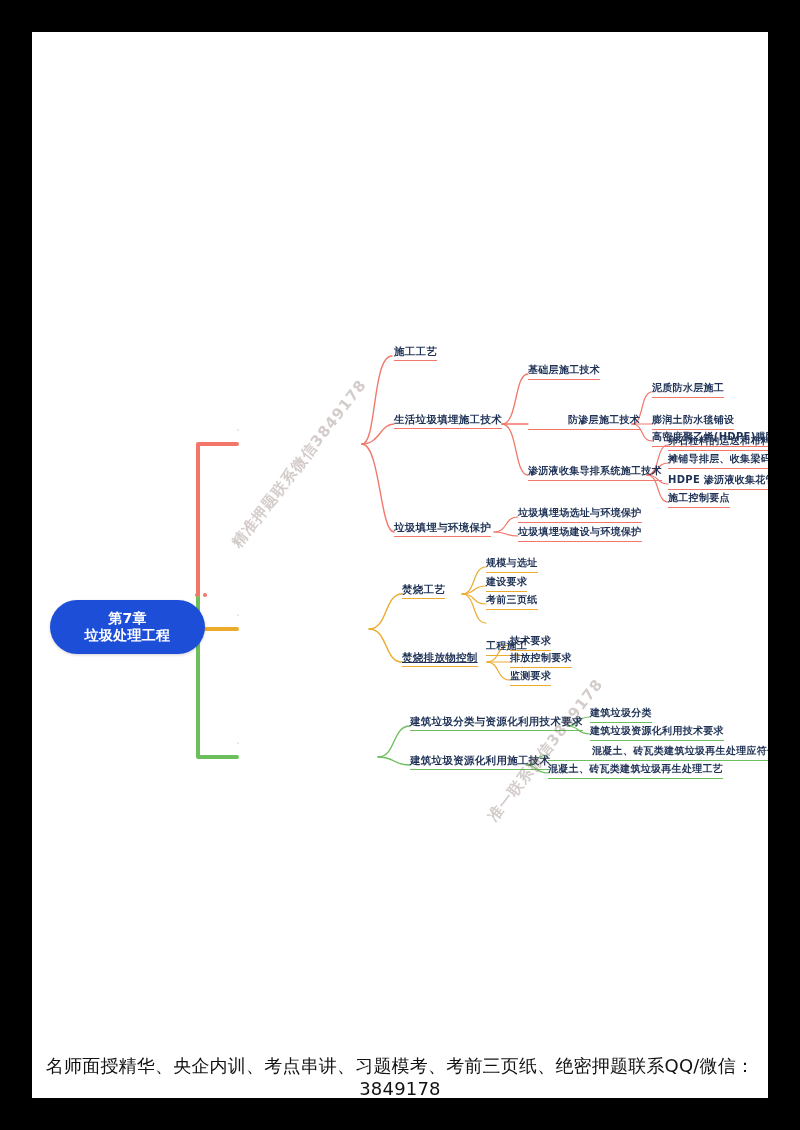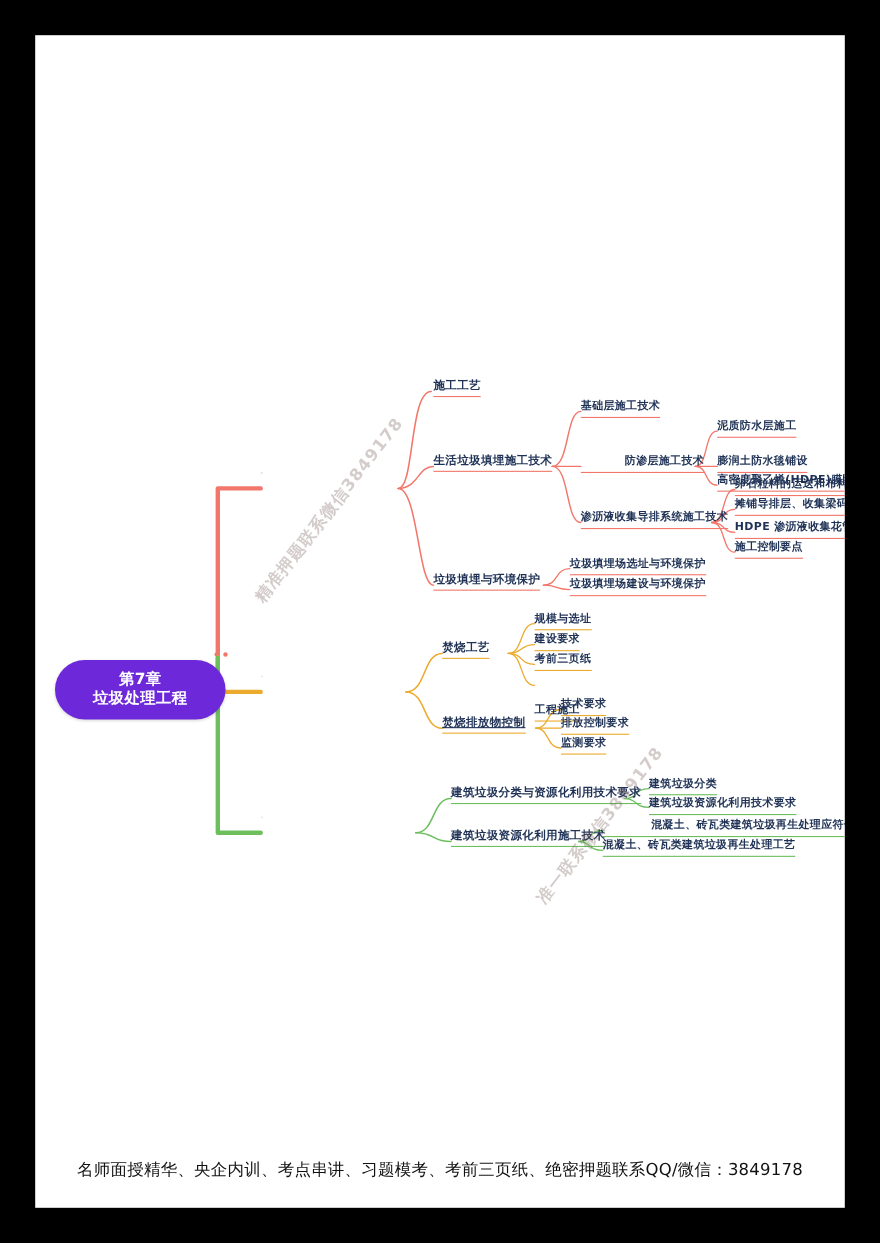--- a/index.html
+++ b/index.html
@@ -34,21 +34,21 @@
     color:#2b3a55;
     font-weight:bold;
     letter-spacing:.3px;
     line-height:1.25;
   }
 
   
   .root{
     left:18px;top:568px;
     width:155px;height:54px;
-    background:#6d28d9;
+    background:#1d4ed8;
     border-radius:27px;
     color:#fff;
     font-size:14px;
     display:flex;
     flex-direction:column;
     align-items:center;
     justify-content:center;
     text-align:center;
     box-shadow:0 1px 3px rgba(0,0,0,.18);
   }
@@ -96,21 +96,21 @@
     letter-spacing:1px;
   }
   .wm-a{left:196px;top:508px;}
   .wm-b{left:452px;top:782px;}
 
   
   #footer{
     position:absolute;
     left:0;right:0;top:1022px;
     text-align:center;
-    font-size:15px;
+    font-size:18px;
     color:#111;
     letter-spacing:.2px;
   }
 </style>
 </head>
 <body>
 
 <div id="page">
   <div id="canvas">
 

